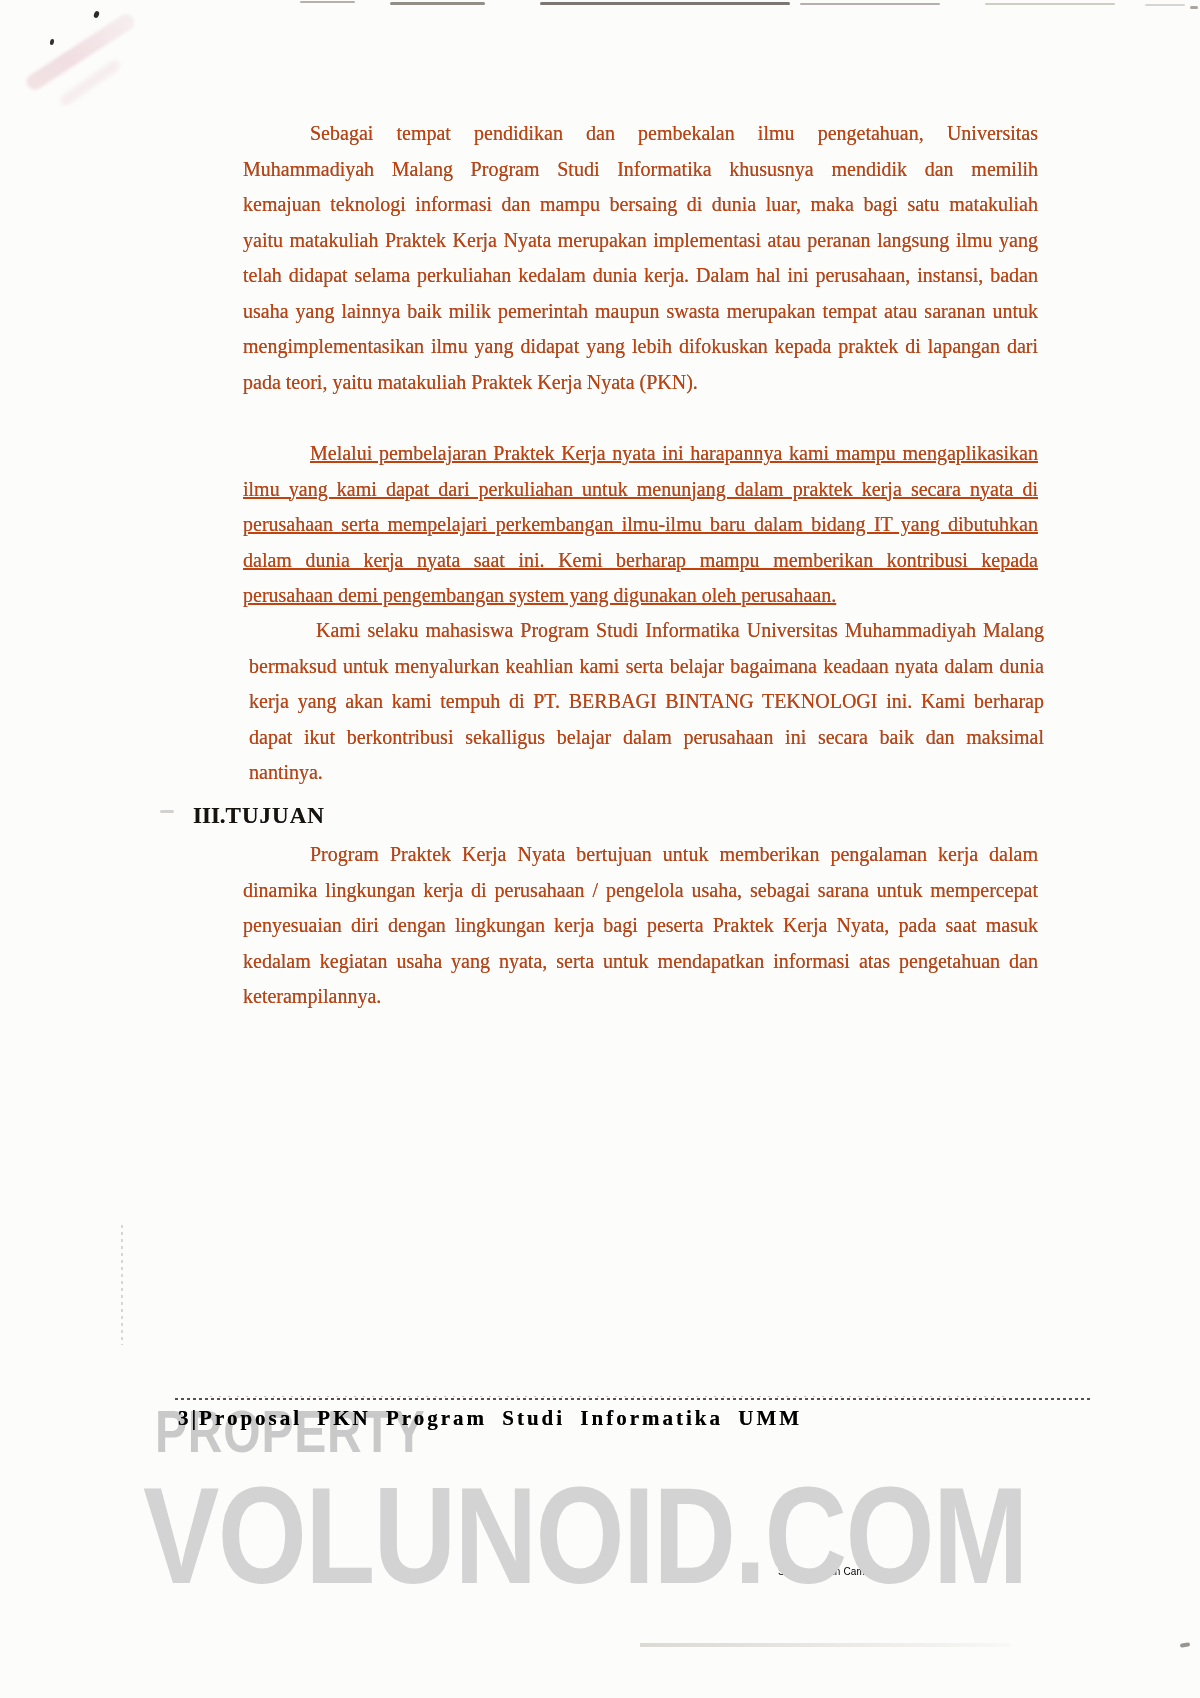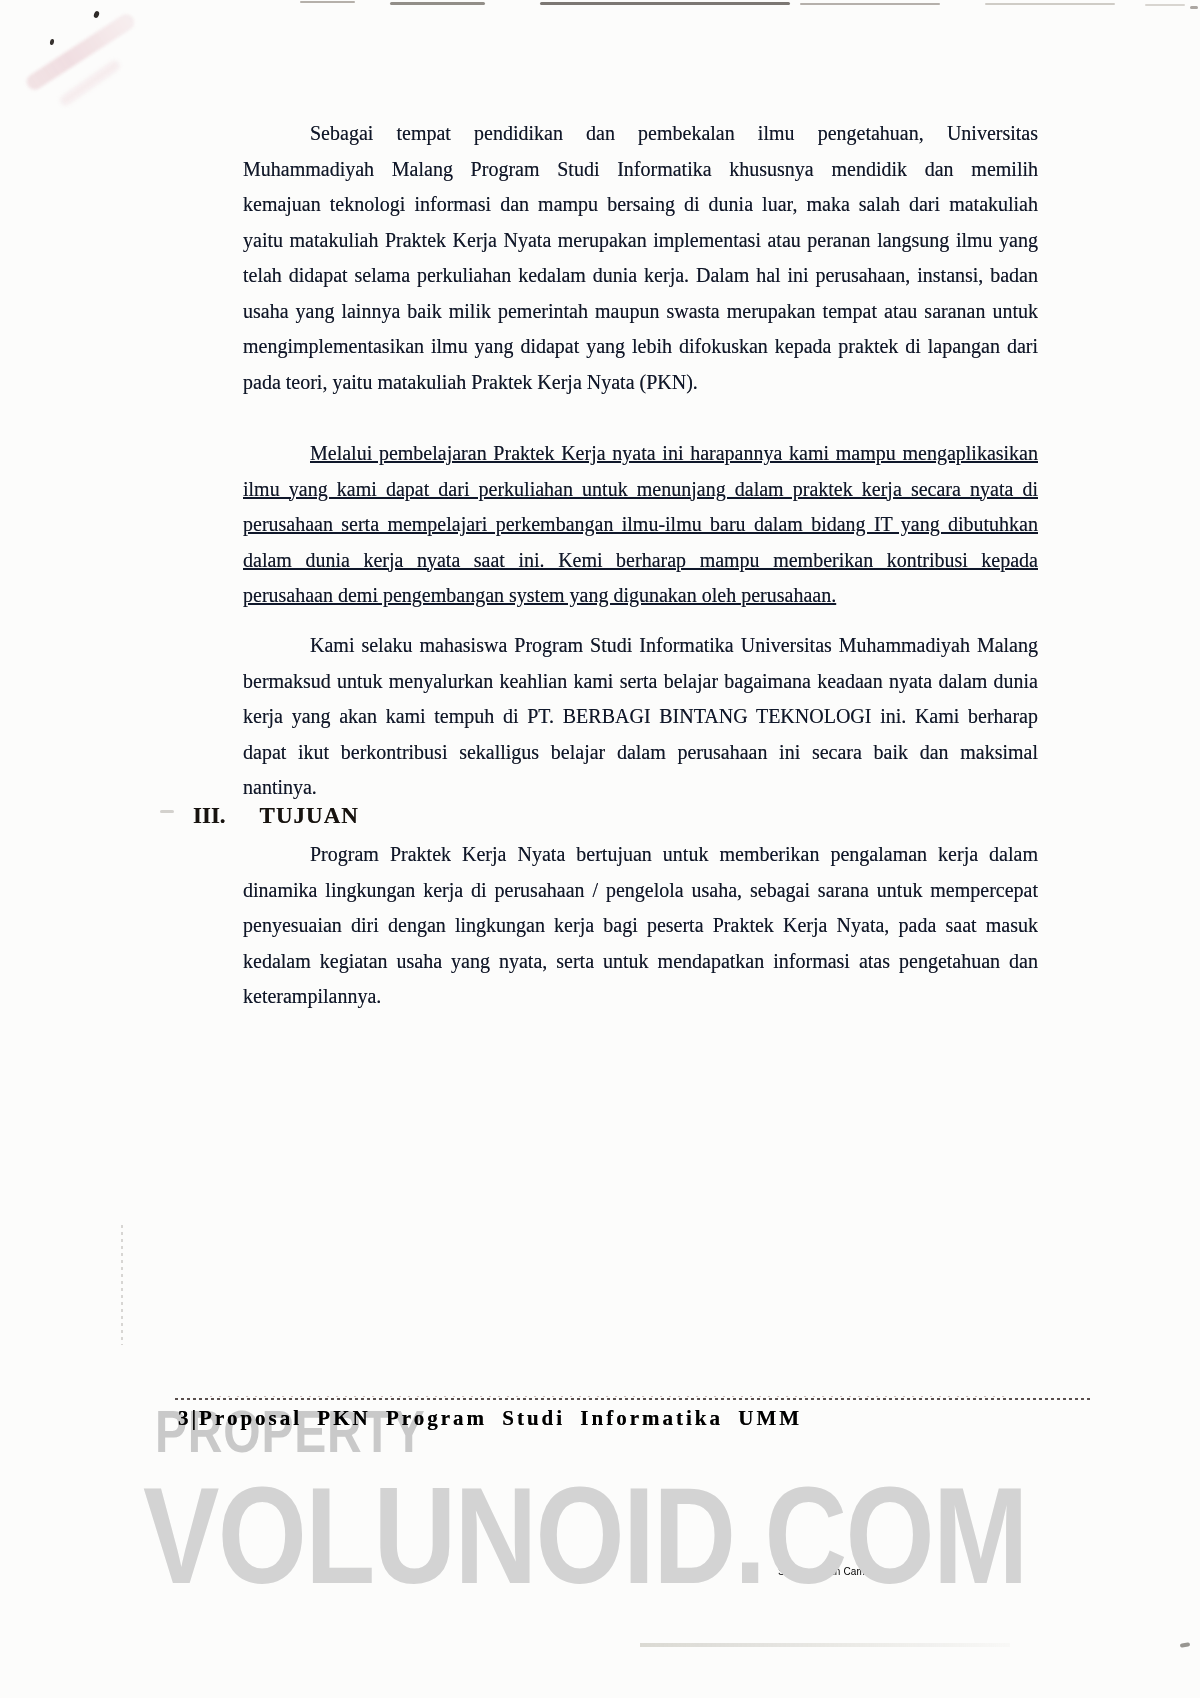--- a/index.html
+++ b/index.html
@@ -6,35 +6,35 @@
   body{
     width:1200px;height:1698px;position:relative;overflow:hidden;
     background:#fcfcfb;
     font-family:"Liberation Serif", serif;
   }
   .page{position:absolute;inset:0;}
 
   
   .para{
     position:absolute;left:243px;width:795px;
-    font-size:20px;line-height:35.5px;color:#0f172a;
+    font-size:20px;line-height:35.5px;color:#c2410c;
     text-shadow:0 0 0.5px rgba(22,19,16,0.55);
   }
   .tline{text-align:justify;text-align-last:justify;height:35.5px;}
   .tline.first{padding-left:67px;}
   .tline.last{text-align-last:left;}
 
   
   .heading{
     position:absolute;left:193px;top:798px;height:35.5px;line-height:35.5px;
     font-size:23px;font-weight:bold;color:#17130f;
     text-shadow:0 0 0.5px rgba(20,16,12,0.6);
   }
   .heading .numeral{display:inline-block;}
-  .heading .title{display:inline-block;margin-left:34px;letter-spacing:1px;}
+  .heading .title{display:inline-block;letter-spacing:1px;}
 
   
   .footer-rule{
     position:absolute;left:175px;top:1398px;width:918px;height:2px;
     background:repeating-linear-gradient(90deg,
       rgba(60,48,46,0.85) 0px, rgba(60,48,46,0.85) 3px,
       rgba(60,48,46,0) 3px, rgba(60,48,46,0) 6px);
     filter:blur(0.3px);
   }
   .footer-rule2{
@@ -126,37 +126,37 @@
   <div class="artifact smudge1"></div>
   <div class="artifact smudge2"></div>
   <div class="artifact dot1"></div>
   <div class="artifact dot2"></div>
   <div class="artifact headspeck"></div>
   <div class="artifact leftdots"></div>
 
   <div class="para" style="top:116px;">
     <div class="tline first">Sebagai tempat pendidikan dan pembekalan ilmu pengetahuan, Universitas</div>
     <div class="tline">Muhammadiyah Malang Program Studi Informatika khususnya mendidik dan memilih</div>
-    <div class="tline">kemajuan teknologi informasi dan mampu bersaing di dunia luar, maka salah dari matakuliah</div>
+    <div class="tline">kemajuan teknologi informasi dan mampu bersaing di dunia luar, maka bagi satu matakuliah</div>
     <div class="tline">yaitu matakuliah Praktek Kerja Nyata merupakan implementasi atau peranan langsung ilmu yang</div>
     <div class="tline">telah didapat selama perkuliahan kedalam dunia kerja. Dalam hal ini perusahaan, instansi, badan</div>
     <div class="tline">usaha yang lainnya baik milik pemerintah maupun swasta merupakan tempat atau saranan untuk</div>
     <div class="tline">mengimplementasikan ilmu yang didapat yang lebih difokuskan kepada praktek di lapangan dari</div>
     <div class="tline last">pada teori, yaitu matakuliah Praktek Kerja Nyata (PKN).</div>
   </div>
 
   <div class="para" style="top:436px;text-decoration:underline;">
     <div class="tline first">Melalui pembelajaran Praktek Kerja nyata ini harapannya kami mampu mengaplikasikan</div>
     <div class="tline">ilmu yang kami dapat dari perkuliahan untuk menunjang dalam praktek kerja secara nyata di</div>
     <div class="tline">perusahaan serta mempelajari perkembangan ilmu-ilmu baru dalam bidang IT yang dibutuhkan</div>
     <div class="tline">dalam dunia kerja nyata saat ini. Kemi berharap mampu memberikan kontribusi kepada</div>
     <div class="tline last">perusahaan demi pengembangan system yang digunakan oleh perusahaan.</div>
   </div>
 
-  <div class="para" style="top:628px;">
+  <div class="para" style="top:613px;margin-left:6px;">
     <div class="tline first">Kami selaku mahasiswa Program Studi Informatika Universitas Muhammadiyah Malang</div>
     <div class="tline">bermaksud untuk menyalurkan keahlian kami serta belajar bagaimana keadaan nyata dalam dunia</div>
     <div class="tline">kerja yang akan kami tempuh di PT. BERBAGI BINTANG TEKNOLOGI ini. Kami berharap</div>
     <div class="tline">dapat ikut berkontribusi sekalligus belajar dalam perusahaan ini secara baik dan maksimal</div>
     <div class="tline last">nantinya.</div>
   </div>
 
   <div class="heading">
     <span class="numeral">III.</span><span class="title">TUJUAN</span>
   </div>

